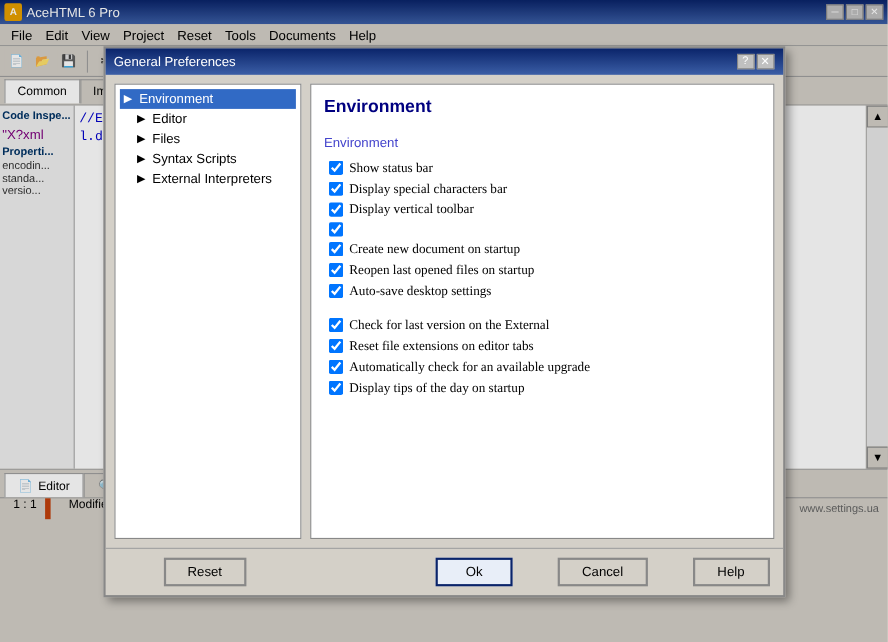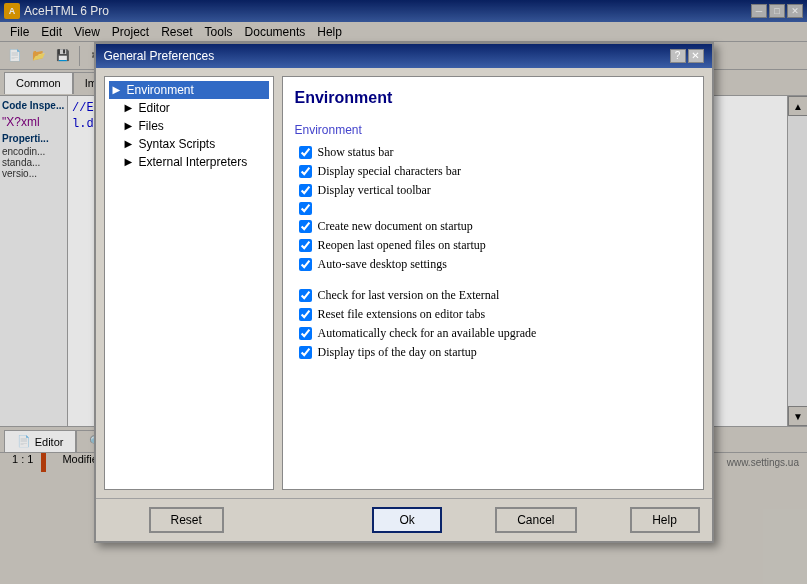--- a/index.html
+++ b/index.html
@@ -279,21 +279,21 @@
       font-size: 12px;
       cursor: pointer;
       min-width: 70px;
       margin-left: 41px;
     }
     .footer-btn.ok-btn {
       border: 2px solid #0a246a;
       background: #e8eef8;
     }
     .footer-right {
-      display: flex; gap: 12px;
+      display: flex; gap: 0;
     }
 
     
     .right-side {
       width: 20px;
       background: #d4d0c8;
       border-left: 1px solid #a0a0a0;
       display: flex;
       flex-direction: column;
     }

